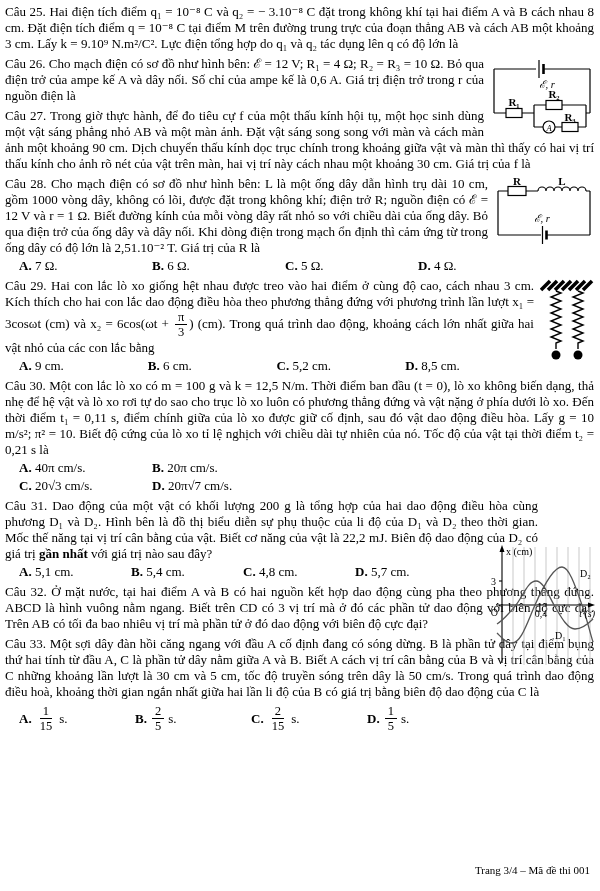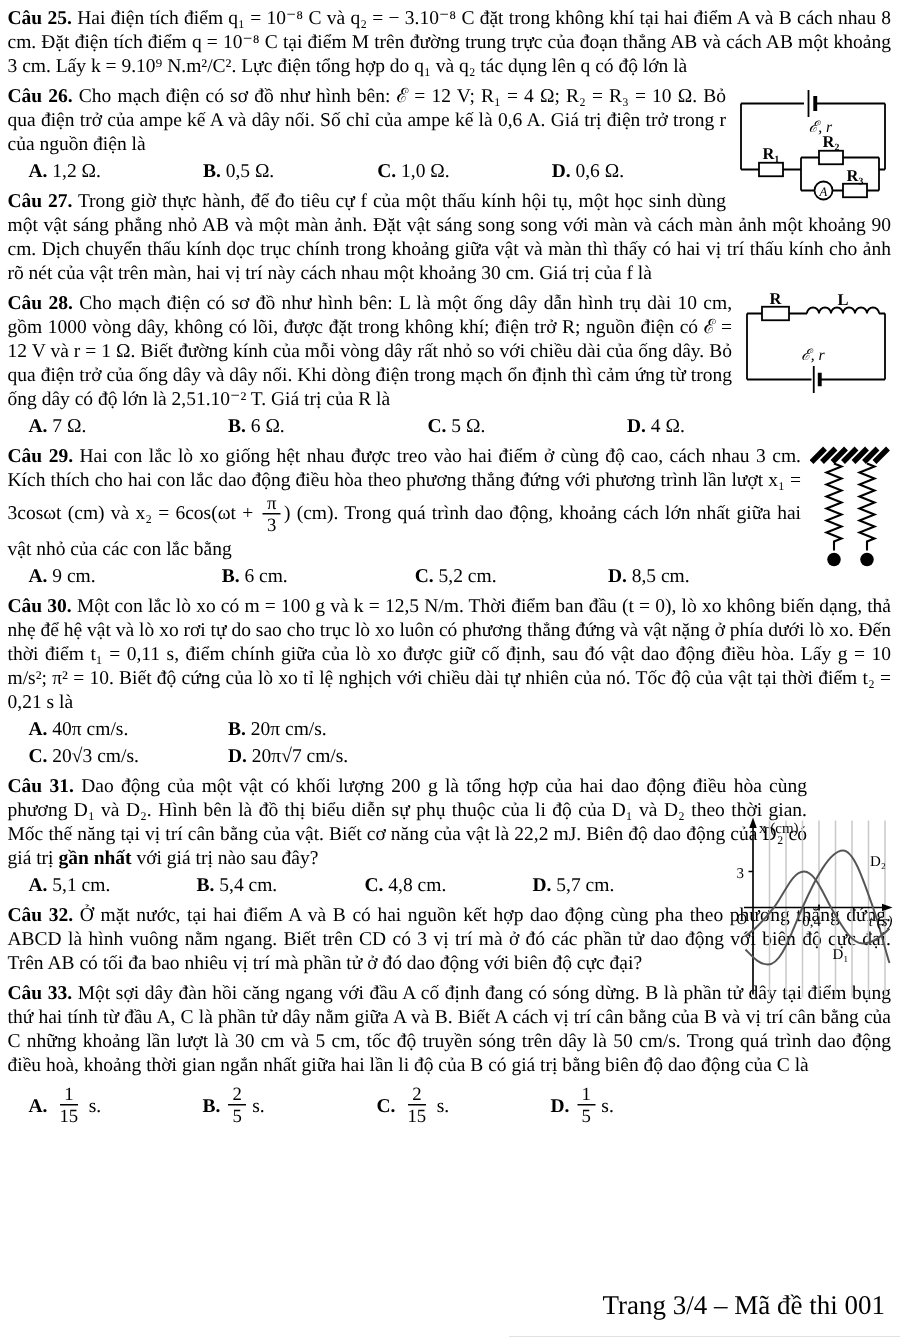--- a/index.html
+++ b/index.html
@@ -2,37 +2,37 @@
 <html><head>
 <meta charset="utf-8">
 <style>
   *{box-sizing:border-box}
   body{margin:0;background:#888}
   .page{position:relative;width:600px;height:891px;margin:0 auto;padding:4px 6px 0 5px;
         font-family:"Liberation Serif","DejaVu Serif",serif;font-size:13px;line-height:16px;
         color:#000;background:#fff;overflow:hidden}
   .qb{margin-bottom:4px;overflow:visible}
   .q{margin:0;text-align:justify}
-  .ql{font-weight:700}
+  .ql{font-weight:400}
   .opts{display:flex;margin:2px 0 0 14px}
   .opt{width:133px}
   .opt b{font-weight:700}
   .opts-n .opt{width:112px}
   .opts-f{align-items:flex-start;margin-top:4px}
   .opts-f .opt{width:116px;display:flex;align-items:center}
   .opts-f .opt b{margin-right:3px}
   .figr{float:right;margin:1px 0 1px 6px}
   .fig31{position:absolute;top:541px;right:3px}
   .q31{margin-right:56px}
   .frac{display:inline-flex;flex-direction:column;align-items:center;vertical-align:middle;
         line-height:1.15;margin:0 2px;font-size:12.5px;text-align:center}
   .fn{padding:0 3px;border-bottom:1px solid #000;display:block}
   .fd{padding:0 3px;display:block}
   .suffix{margin-left:2px}
-  .footer{position:absolute;right:10px;top:862px;font-size:18px}
+  .footer{position:absolute;right:10px;top:862px;font-size:11px}
   svg text{font-family:"Liberation Serif","DejaVu Serif",serif}
   .svglbl{font-weight:700;font-size:11px}
   .svgit{font-style:italic;font-size:10.5px}
   .svgsm{font-size:10px}
 </style>
 </head>
 <body>
 
 <div class="page">
 
@@ -52,26 +52,20 @@
         <rect x="72" y="65.5" width="16" height="9" fill="#fff"></rect>
         <circle cx="59" cy="70" r="6" fill="#fff"></circle>
       </g>
       <text x="57" y="31" text-anchor="middle" class="svgit">ℰ, r</text>
       <text x="24" y="49" text-anchor="middle" class="svglbl">R₁</text>
       <text x="64" y="41" text-anchor="middle" class="svglbl">R₂</text>
       <text x="80" y="63.5" text-anchor="middle" class="svglbl">R₃</text>
       <text x="59" y="73.5" text-anchor="middle" style="font-size:8.5px;font-style:italic">A</text>
     </svg>
     <p class="q"><b class="ql">Câu 26.</b> <span>Cho mạch điện có sơ đồ như hình bên: ℰ = 12 V; R₁ = 4 Ω; R₂ = R₃ = 10 Ω. Bỏ qua điện trở của ampe kế A và dây nối. Số chỉ của ampe kế là 0,6 A. Giá trị điện trở trong r của nguồn điện là</span></p>
-    <div class="opts">
-      <span class="opt"><b>A.</b> <span>1,2 Ω.</span></span>
-      <span class="opt"><b>B.</b> <span>0,5 Ω.</span></span>
-      <span class="opt"><b>C.</b> <span>1,0 Ω.</span></span>
-      <span class="opt"><b>D.</b> <span>0,6 Ω.</span></span>
-    </div>
   </div>
 
   <div class="qb">
     <p class="q"><b class="ql">Câu 27.</b> <span>Trong giờ thực hành, để đo tiêu cự f của một thấu kính hội tụ, một học sinh dùng một vật sáng phẳng nhỏ AB và một màn ảnh. Đặt vật sáng song song với màn và cách màn ảnh một khoảng 90 cm. Dịch chuyển thấu kính dọc trục chính trong khoảng giữa vật và màn thì thấy có hai vị trí thấu kính cho ảnh rõ nét của vật trên màn, hai vị trí này cách nhau một khoảng 30 cm. Giá trị của f là</span></p>
   </div>
 
   <div class="qb">
     <svg class="figr" width="100" height="72" viewBox="0 0 100 72">
       <g stroke="#000" stroke-width="1.2" fill="none">
         <path d="M4,14 H14 M32,14 H44 M92,14 H96 M4,14 V58 M96,14 V58 M4,58 H47 M53,58 H96"></path>

